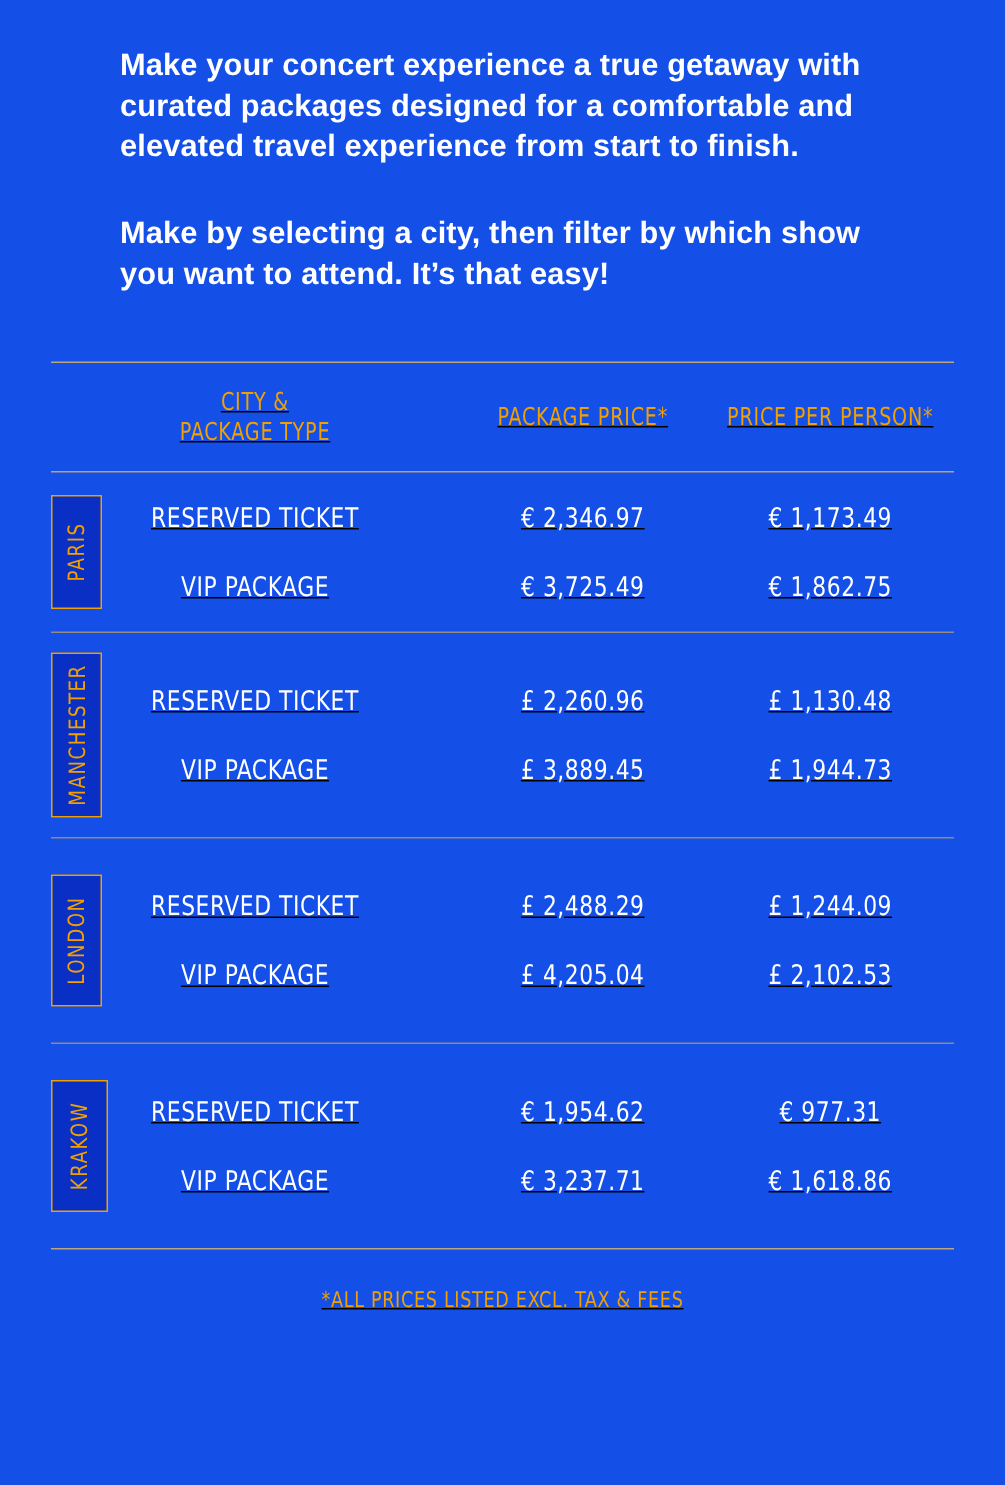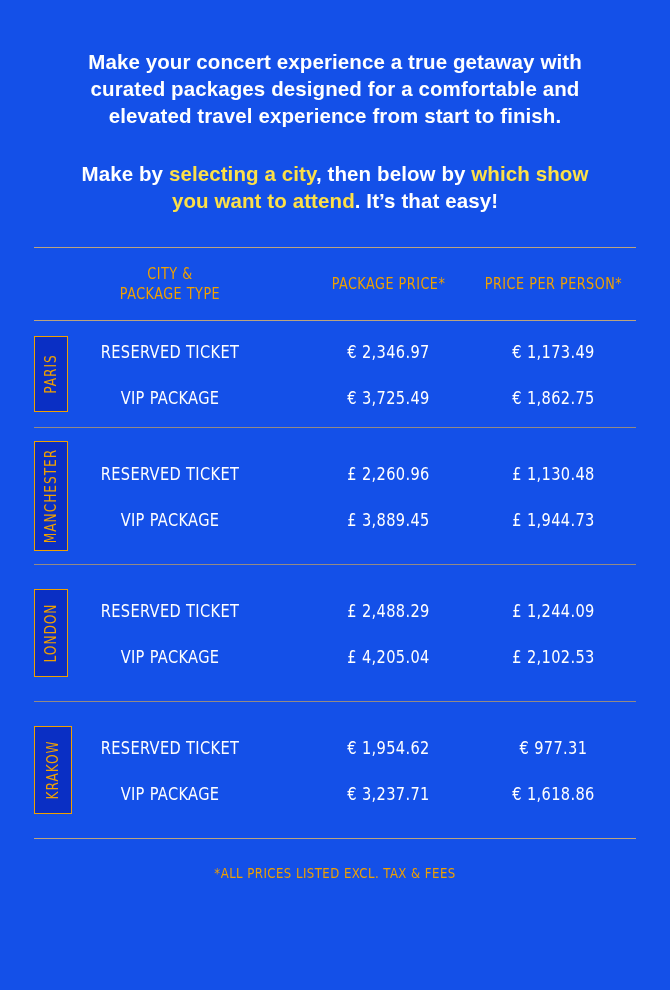--- a/index.html
+++ b/index.html
@@ -16,49 +16,50 @@
   .page {
     position: relative;
     width: 670px;
     height: 990px;
     box-sizing: border-box;
     padding: 0 34px;
   }
 
   
   .intro {
-    padding-top: 48px;
-    text-align: center;
+    padding-top: 30px;
+    text-align: left;
   }
   .intro-line {
     color: #ffffff;
     font-weight: bold;
     font-size: 20.5px;
     line-height: 27px;
     letter-spacing: 0.1px;
   }
   .intro-para {
     margin: 0 auto;
     max-width: 510px;
   }
   .para-2 {
     margin-top: 31px;
   }
   .para-3 {
     margin-top: 31px;
   }
   .hl {
-    color: #fde047;
+    color: #ffffff;
     font-weight: bold;
   }
 
   
   .table {
-    margin-top: 33px;
+    margin-top: 45px;
     width: 602px;
+    text-decoration: underline;
   }
   .rule {
     height: 1px;
     background: #D9B36B;
     opacity: 0.85;
     width: 100%;
   }
   .rule-thin {
     height: 1px;
     background: #C9A25A;
@@ -150,21 +151,21 @@
 </style>
 </head>
 <body>
 
 <div class="page">
 
   <div class="intro">
     <div class="intro-line intro-para">Make your concert experience a true getaway with curated packages designed for a comfortable and elevated travel experience from start to finish.</div>
 
     <div class="intro-line intro-para para-2">
-      <span>Make by </span><span class="hl">selecting a city</span><span>, then below by </span><span class="hl">which show you want to attend</span><span>. It’s that easy!</span>
+      <span>Make by </span><span class="hl">selecting a city</span><span>, then filter by </span><span class="hl">which show you want to attend</span><span>. It’s that easy!</span>
     </div>
 
   </div>
 
   <div class="table">
 
     <div class="rule"></div>
 
     <div class="thead">
       <div class="th col-city">

